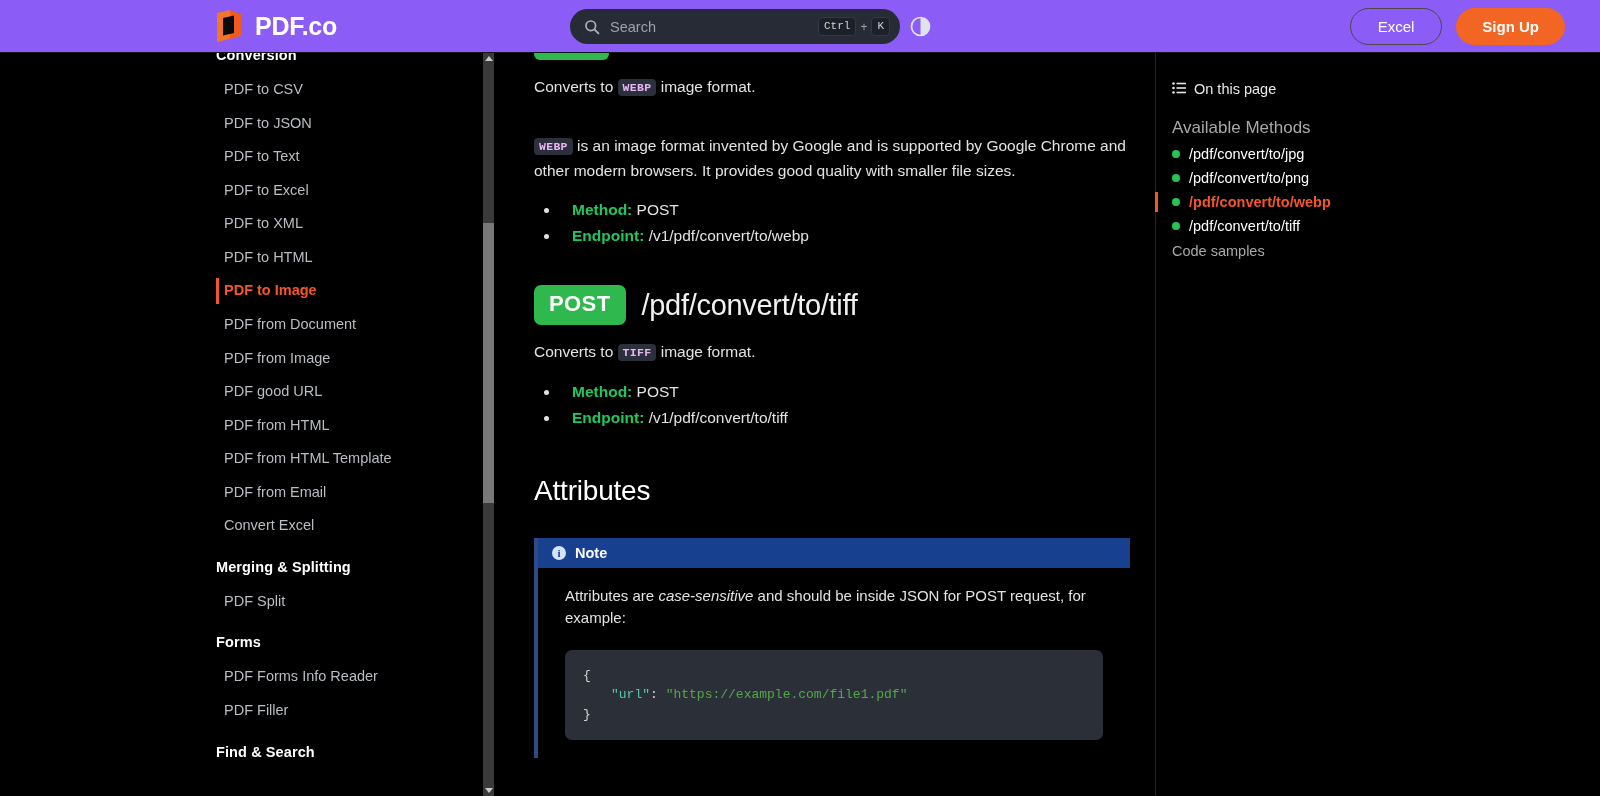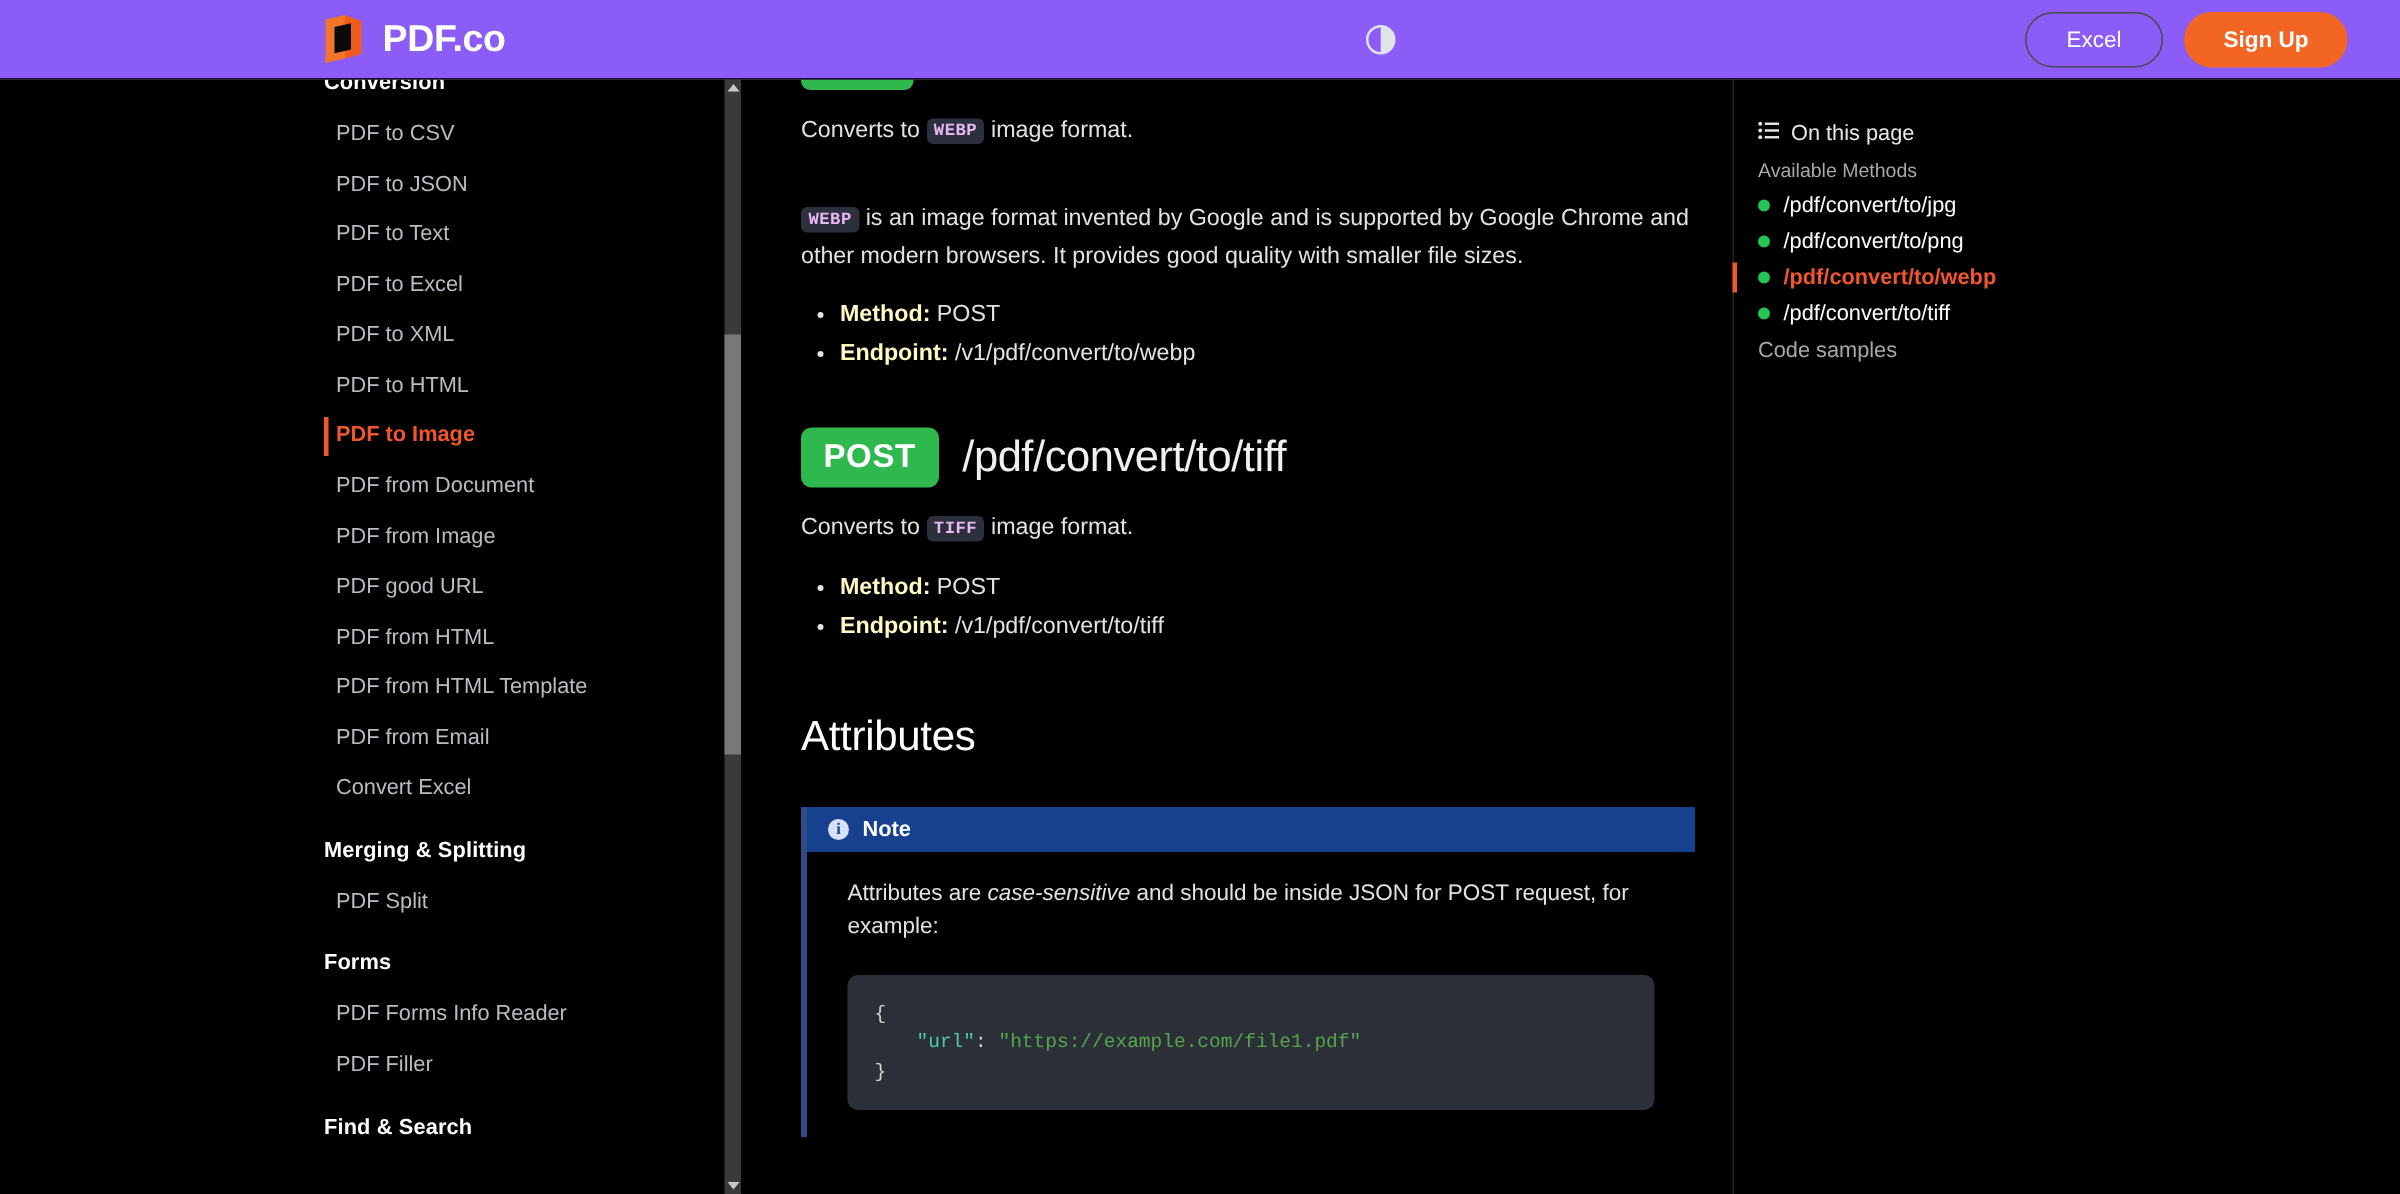--- a/index.html
+++ b/index.html
@@ -71,21 +71,21 @@
   .para.tight { margin-top:34px; }
 
   code.tag {
     background:#2c2f3c; color:#e8b6f2; font-family:"Liberation Mono", monospace;
     font-size:11.5px; font-weight:700; padding:2px 5px; border-radius:4px;
     vertical-align:1px; letter-spacing:0.3px;
   }
 
   ul.bullets { margin:14px 0 0 26px; }
   ul.bullets li { font-size:15.5px; line-height:1.68; color:#e2e2e2; }
-  ul.bullets li b { color:#fef9c3; font-weight:700; }
+  ul.bullets li b { color:#22c55e; font-weight:700;margin-left:12px; }
 
   .endpoint-head { display:flex; align-items:center; gap:16px; margin-top:36px; }
   .post-badge {
     background:#2eb84d; color:#ffffff; font-size:22px; font-weight:700;
     padding:6px 15px 8px; border-radius:7px; letter-spacing:0.4px;
   }
   .endpoint-path { color:#f0f0f0; font-size:29px; font-weight:400; letter-spacing:-0.3px; }
 
   h2.section { color:#ffffff; font-size:28px; font-weight:400; margin-top:44px; letter-spacing:-0.2px; }
 
@@ -124,21 +124,21 @@
   col.c-desc { width:340px; }
   col.c-req  { width:121px; }
 
   
   .toc {
     position:absolute; top:53px; left:1155px; width:445px; height:743px;
     border-left:1px solid #242424; padding:28px 0 0 16px;
   }
   .toc-head { display:flex; align-items:flex-start; gap:8px; color:#e8e8e8; font-size:14.5px; }
   .toc-list-icon { width:14px; height:12px; }
-  .toc-sub { color:#a8a8a8; font-size:13px; margin-top:9px; padding-left:0px; }
+  .toc-sub { color:#a8a8a8; font-size:17px; margin-top:21px; padding-left:0px; }
   .toc-link { display:flex; align-items:center; gap:9px; margin-top:8px;
     color:#ffffff; font-size:14.5px; position:relative; padding-left:0px; cursor:pointer; }
   .toc-dot { width:8px; height:8px; border-radius:50%; background:#25c455; flex:0 0 8px; }
   .toc-link.active { color:#f2562a; font-weight:700; }
   .toc-link.active::before {
     content:""; position:absolute; left:-17px; top:-2px; bottom:-2px; width:3px; background:#f2562a;
   }
   .toc-tail { color:#a8a8a8; font-size:14.5px; margin-top:9px; }
 </style>
 </head>
@@ -150,20 +150,32 @@
     <span class="brand-logo">
       <svg width="30" height="34" viewBox="0 0 30 34">
         <path d="M3 4 L16 1 L16 30 L3 33 Z" fill="#f2762a"></path>
         <path d="M16 1 L27 5 L27 27 L16 30 Z" fill="#ef5b1c"></path>
         <path d="M9 9 L20 6.5 L20 24 L9 26.5 Z" fill="#0a0a0a"></path>
       </svg>
     </span>
     <span class="brand-name">PDF.co</span>
   </div>
 
+  <div class="searchwrap">
+    <span class="search-icon">
+      <svg width="16" height="16" viewBox="0 0 16 16">
+        <circle cx="6.8" cy="6.8" r="4.8" fill="none" stroke="#aab2bf" stroke-width="1.7"></circle>
+        <line x1="10.4" y1="10.4" x2="14.4" y2="14.4" stroke="#aab2bf" stroke-width="1.9" stroke-linecap="round"></line>
+      </svg>
+    </span>
+    <span class="search-placeholder">Search</span>
+    <span class="kbd">Ctrl</span>
+    <span class="kbd-plus">+</span>
+    <span class="kbd">K</span>
+  </div>
 
   <div class="theme-toggle">
     <svg width="21" height="21" viewBox="0 0 21 21">
       <circle cx="10.5" cy="10.5" r="9" fill="none" stroke="#dfe3ea" stroke-width="1.7"></circle>
       <path d="M10.5 1.5 A9 9 0 0 1 10.5 19.5 Z" fill="#dfe3ea"></path>
     </svg>
   </div>
 
   <div class="auth">
     <button class="btn-login">Excel</button>

